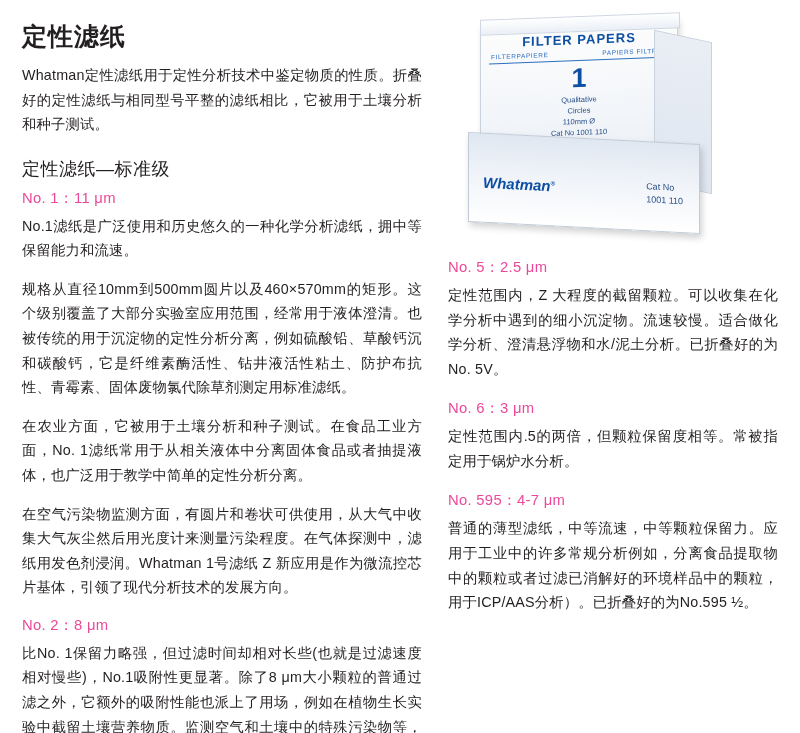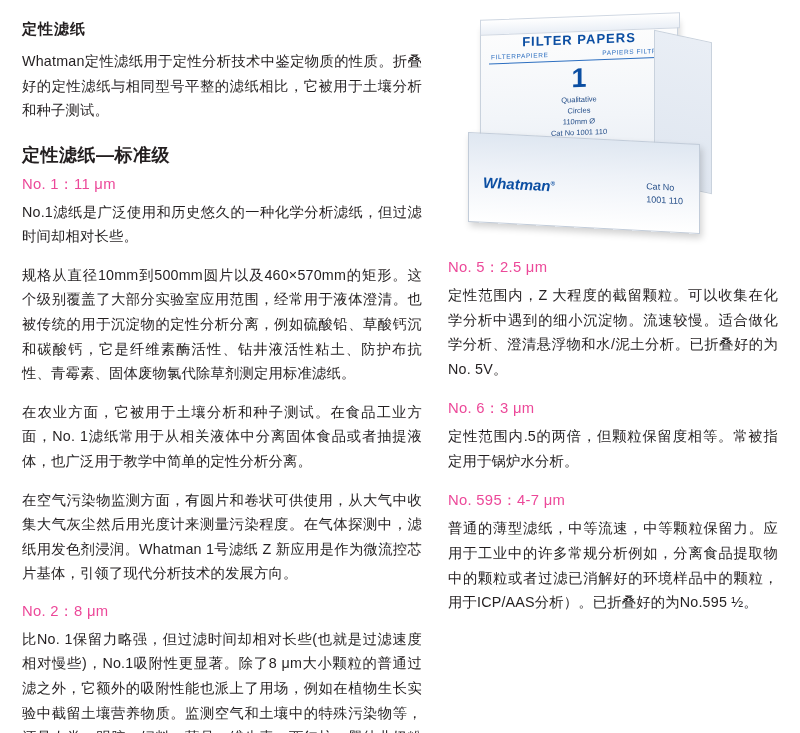--- a/index.html
+++ b/index.html
@@ -29,29 +29,29 @@
   .col-left {
     width: 400px;
     flex: 0 0 400px;
   }
   .col-right {
     width: 330px;
     flex: 0 0 330px;
     padding-top: 4px;
   }
   h1.title {
-    font-size: 15px;
+    font-size: 25px;
     font-weight: bold;
     margin: 6px 0 10px 0;
     letter-spacing: 1px;
     color: #231f20;
   }
   h2.subtitle {
     font-size: 18px;
-    font-weight: bold;
+    font-weight: normal;
     margin: 20px 0 8px 0;
     letter-spacing: 0.5px;
     color: #231f20;
   }
   p.body {
     font-size: 14.3px;
     line-height: 1.72;
     margin: 0 0 14px 0;
     text-align: justify;
     letter-spacing: 0.2px;
@@ -206,21 +206,21 @@
     <div class="col-left">
 
       <h1 class="title">定性滤纸</h1>
 
       <p class="body">Whatman定性滤纸用于定性分析技术中鉴定物质的性质。折叠好的定性滤纸与相同型号平整的滤纸相比，它被用于土壤分析和种子测试。</p>
 
       <h2 class="subtitle">定性滤纸—标准级</h2>
 
       <div class="left-block">
         <h3 class="grade first">No. 1：11 μm</h3>
-        <p class="body">No.1滤纸是广泛使用和历史悠久的一种化学分析滤纸，但过滤时间却相对长些。</p>
+        <p class="body">No.1滤纸是广泛使用和历史悠久的一种化学分析滤纸，拥中等保留能力和流速。</p>
         <p class="body">规格从直径10mm到500mm圆片以及460×570mm的矩形。这个级别覆盖了大部分实验室应用范围，经常用于液体澄清。也被传统的用于沉淀物的定性分析分离，例如硫酸铅、草酸钙沉和碳酸钙，它是纤维素酶活性、钻井液活性粘土、防护布抗性、青霉素、固体废物氯代除草剂测定用标准滤纸。</p>
         <p class="body">在农业方面，它被用于土壤分析和种子测试。在食品工业方面，No. 1滤纸常用于从相关液体中分离固体食品或者抽提液体，也广泛用于教学中简单的定性分析分离。</p>
         <p class="body">在空气污染物监测方面，有圆片和卷状可供使用，从大气中收集大气灰尘然后用光度计来测量污染程度。在气体探测中，滤纸用发色剂浸润。Whatman 1号滤纸 Z 新应用是作为微流控芯片基体，引领了现代分析技术的发展方向。</p>
       </div>
 
       <div class="left-block">
         <h3 class="grade">No. 2：8 μm</h3>
         <p class="body">比No. 1保留力略强，但过滤时间却相对长些(也就是过滤速度相对慢些)，No.1吸附性更显著。除了8 μm大小颗粒的普通过滤之外，它额外的吸附性能也派上了用场，例如在植物生长实验中截留土壤营养物质。监测空气和土壤中的特殊污染物等，还是肉类、明胶、饲料、药品、维生素、西红柿、婴幼儿奶粉等测定用标准分析滤纸。已折叠好的为No.2V。</p>
       </div>
 

